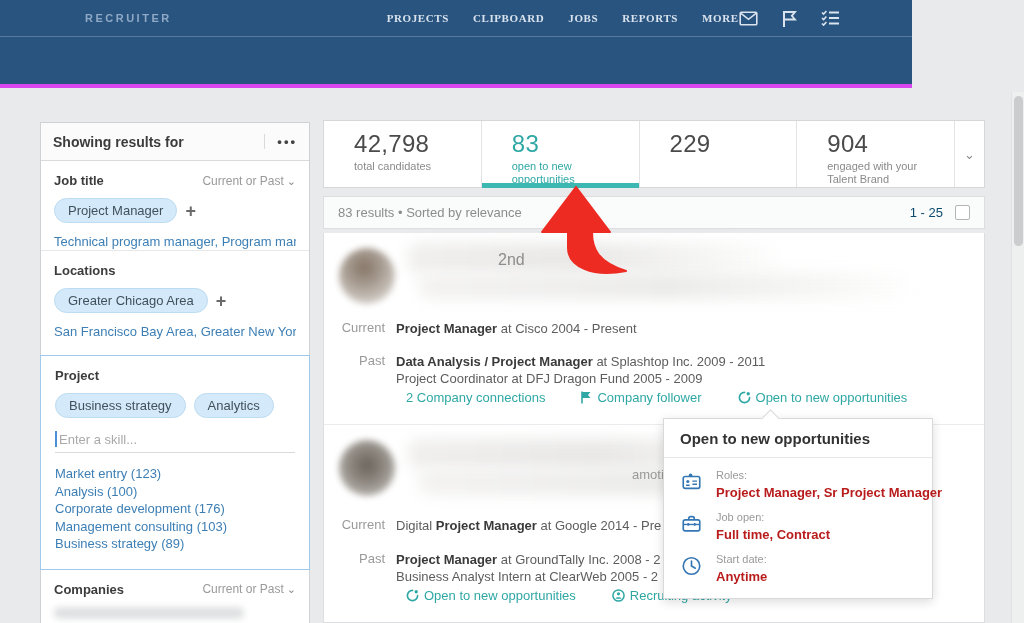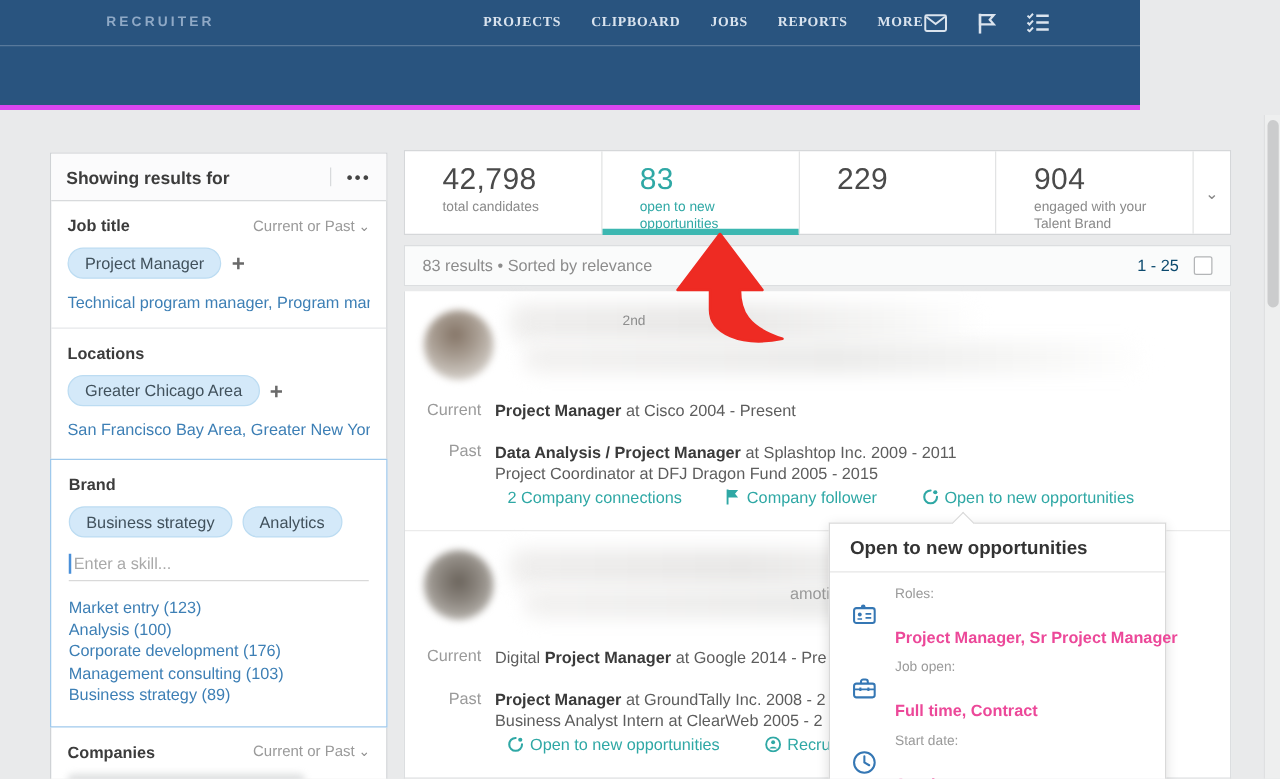--- a/index.html
+++ b/index.html
@@ -39,21 +39,21 @@
                   background:#cbcccd; border-radius:5px; }
 
   
   .sidebar { position:absolute; left:40px; top:122px; width:270px; height:530px;
              background:#fff; border:1px solid #cfd2d5; z-index:1; }
   .sb-header { height:38px; display:flex; align-items:center; padding:0 12px;
                background:#fbfbfc; border-bottom:1px solid #d8dadc; }
   .sb-title { font-size:14px; font-weight:bold; color:#3c3c3c; }
   .sb-dots { margin-left:auto; border-left:1px solid #d8dadc; padding-left:12px;
              color:#444; font-weight:bold; letter-spacing:2px; font-size:13px; cursor:pointer; }
-  .sb-section { padding:12px 13px 13px;text-align:right; }
+  .sb-section { padding:12px 13px 1px;text-align:right; }
   .sb-section.bordered { border-bottom:1px solid #e6e8ea; }
   .sb-row { display:flex; align-items:center; }
   .sb-label { font-size:13px; font-weight:bold; color:#3c3c3c; }
   .sb-scope { margin-left:auto; font-size:12px; color:#9a9a9a; cursor:pointer; }
   .sb-scope .chev { font-size:11px; margin-left:3px; color:#8a8a8a; }
   .pillrow { margin-top:10px; display:flex; align-items:center; gap:8px; flex-wrap:wrap; }
   .pill { background:#d4e9f9; border:1px solid #bcdcf2; border-radius:14px;
           padding:4px 13px; font-size:13px; color:#41515c; cursor:pointer; white-space:nowrap; }
   .addbtn { color:#6a6a6a; font-size:18px; font-weight:bold; cursor:pointer; line-height:1; }
   .sb-suggest { margin-top:11px; font-size:13px; color:#3d7fb5; cursor:pointer;
@@ -100,45 +100,45 @@
   .result-2 { height:199px; border-top:1px solid #ebebeb; }
   .avatar { position:absolute; left:15px; top:15px; width:56px; height:56px;
             border-radius:50%; filter:blur(3px); cursor:pointer; }
   .avatar-1 { background:radial-gradient(circle at 45% 35%, #857567 0%, #a89d92 38%, #ccc6bf 70%, #e9e7e4 100%); }
   .avatar-2 { background:radial-gradient(circle at 50% 45%, #6b645c 0%, #8d8780 40%, #b3afa9 72%, #dedcd9 100%); }
   .nameblur { position:absolute; border-radius:10px; filter:blur(7px); }
   .nameblur-a { left:84px; top:10px; width:380px; height:30px;
                 background:linear-gradient(90deg,#f0efee,#e9e8e7 45%,#f6f6f5 80%,#fff); }
   .nameblur-b { left:95px; top:40px; width:500px; height:26px;
                 background:linear-gradient(90deg,#f3f2f1,#ebebea 50%,#f8f8f7 85%,#fff); }
-  .degree { position:absolute; left:174px; top:18px; font-size:11px; color:#8d8d8d; }
+  .degree { position:absolute; left:174px; top:18px; font-size:16px; color:#8d8d8d; }
   .headline-frag { position:absolute; left:308px; top:42px; font-size:13px; color:#9a9a9a; }
   .exp-row { position:absolute; left:0; display:flex; font-size:13px; }
   .exp-label { width:72px; text-align:right; padding-right:11px; color:#9a9a9a; flex:none; }
   .exp-val { color:#5d5d5d; white-space:nowrap; line-height:17px; }
   .exp-val b { color:#3a3a3a; }
   .links-row { position:absolute; left:82px; display:flex; gap:36px; align-items:center; }
   .tlink { display:flex; align-items:center; gap:5px; color:#2fa8a5; font-size:13px;
            cursor:pointer; white-space:nowrap; }
   .tlink svg { flex:none; }
 
   
   .tooltip { position:absolute; left:663px; top:418px; width:270px;
              background:#fff; border:1px solid #d9d9d9;
              box-shadow:0 3px 10px rgba(0,0,0,.14); z-index:5; }
   .tooltip::before { content:""; position:absolute; top:-7px; left:100px; width:12px; height:12px;
                      background:#fff; border-left:1px solid #d9d9d9; border-top:1px solid #d9d9d9;
                      transform:rotate(45deg); }
   .tt-title { padding:11px 16px 10px; font-size:15px; font-weight:bold; color:#333;
               border-bottom:1px solid #e6e6e6; }
-  .tt-row { display:flex; gap:12px; padding:11px 16px 0;align-items:center; }
+  .tt-row { display:flex; gap:12px; padding:11px 16px 0; }
   .tt-row:last-child { padding-bottom:14px; }
   .tt-icon { flex:none; width:24px; padding-top:2px; }
   .tt-label { font-size:11px; color:#9a9a9a; }
-  .tt-value { font-size:13px; font-weight:bold; color:#ec4899; margin-top:21px; white-space:nowrap; }
+  .tt-value { font-size:13px; font-weight:bold; color:#b91c1c; margin-top:4px; white-space:nowrap; }
 
   
   .red-arrow { position:absolute; left:539px; top:186px; z-index:6; pointer-events:none; }
 </style>
 </head>
 <body>
 
 <div class="topbar">
   <div class="topbar-row1">
     <span class="brand">RECRUITER</span>
@@ -202,21 +202,21 @@
     </div>
     <div class="pillrow">
       <span class="pill">Greater Chicago Area</span>
       <span class="addbtn">+</span>
     </div>
     <div class="sb-suggest">San Francisco Bay Area, Greater New York...</div>
   </div>
 
   <div class="skillsbox">
     <div class="sb-row">
-      <span class="sb-label">Brand</span>
+      <span class="sb-label">Project</span>
     </div>
     <div class="pillrow">
       <span class="pill">Business strategy</span>
       <span class="pill">Analytics</span>
     </div>
     <div class="skillinput-wrap">
       <span class="caret-bar"></span>
       <input type="text" placeholder="Enter a skill..." style="">
     </div>
     <div class="skill-suggests">
@@ -275,21 +275,21 @@
     <div class="exp-row" style="top:87px;">
       <span class="exp-label">Current</span>
       <span class="exp-val"><b>Project Manager</b><span> at Cisco 2004 - Present</span></span>
     </div>
     <div class="exp-row" style="top:120px;">
       <span class="exp-label">Past</span>
       <span class="exp-val"><b>Data Analysis / Project Manager</b><span> at Splashtop Inc. 2009 - 2011</span></span>
     </div>
     <div class="exp-row" style="top:137px;">
       <span class="exp-label"></span>
-      <span class="exp-val">Project Coordinator at DFJ Dragon Fund 2005 - 2015</span>
+      <span class="exp-val">Project Coordinator at DFJ Dragon Fund 2005 - 2009</span>
     </div>
 
     <div class="links-row" style="top:157px;">
       <span class="tlink">2 Company connections</span>
       <span class="tlink">
         <svg width="11" height="13" viewBox="0 0 11 13">
             <path d="M1 .5v12" stroke="#2fa8a5" stroke-width="1.6"></path>
             <path d="M1 1h8.5L7 4l2.5 3H1z" fill="#2fa8a5"></path>
           </svg>
         <span>Company follower</span>

